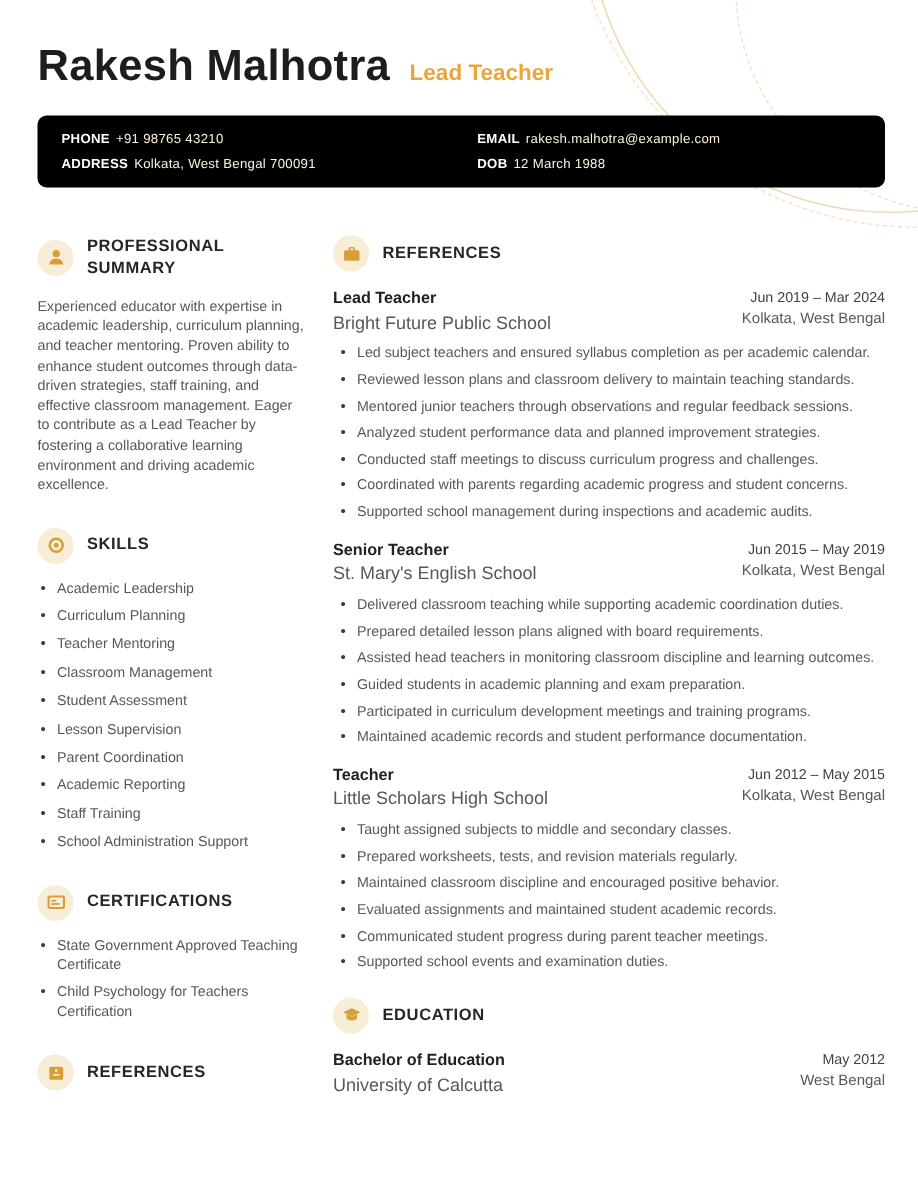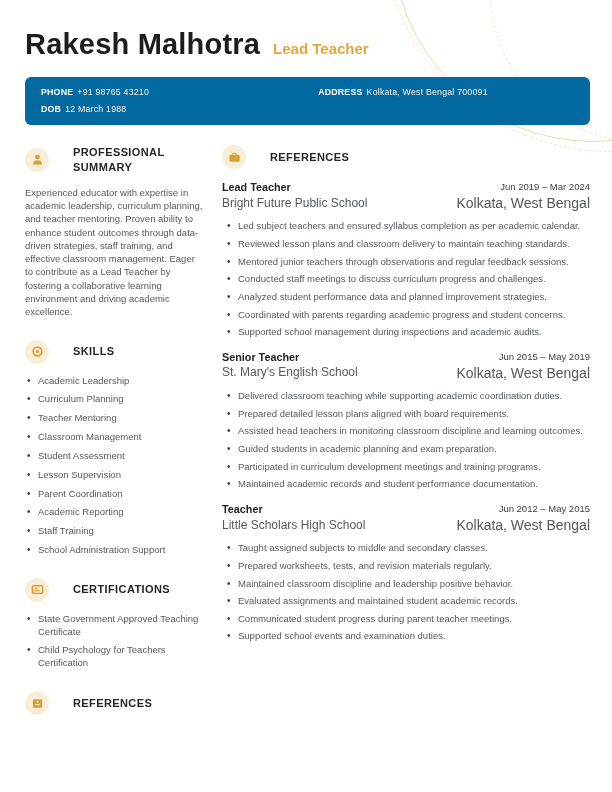--- a/index.html
+++ b/index.html
@@ -18,36 +18,36 @@
   .decor.c2{width:460px;height:460px;left:380px;top:-310px;border:1.5px dashed #F2E3C6;}
   .decor.c3{width:300px;height:300px;left:490px;top:-160px;border:1.5px dashed #F2E3C6;}
   .content{position:relative;z-index:1;}
 
   
   .name-row{display:flex;align-items:baseline;gap:13px;margin:8px 0 16px 0;}
   .name{font-size:29px;font-weight:700;color:#1d1d1d;letter-spacing:.2px;}
   .job-subtitle{font-size:15px;font-weight:700;color:#E6A73C;}
 
   .contact-bar{
-    background:#0369a1;border-radius:6px;
+    background:#000000;border-radius:6px;
     padding:10px 16px 11px 16px;
     display:grid;grid-template-columns:52% 48%;
     row-gap:7px;column-gap:0;
     margin-bottom:20px;
   }
   .contact-item{font-size:8.8px;color:#FBF2DF;letter-spacing:.2px;}
   .contact-item .lbl{font-weight:700;color:#FFFFFF;margin-right:4px;}
 
   
   .cols{display:flex;gap:17px;}
   .col-left{width:180px;flex:0 0 180px;}
   .col-right{flex:1;min-width:0;}
 
   
-  .sec-head{display:flex;align-items:center;gap:24px;margin-bottom:11px;}
+  .sec-head{display:flex;align-items:center;gap:9px;margin-bottom:11px;margin-top:12px;}
   .sec-icon{
     width:24px;height:24px;flex:0 0 24px;border-radius:50%;
     background:#F8EED8;display:flex;align-items:center;justify-content:center;
   }
   .sec-title{font-size:11px;font-weight:700;color:#262626;letter-spacing:.4px;line-height:1.35;}
 
   .body-text{font-size:9.5px;color:#55595c;line-height:1.4;}
 
   ul.dotlist{list-style:none;margin:0;padding:0;}
   ul.dotlist li{
@@ -59,21 +59,21 @@
     content:"•";position:absolute;left:2px;top:-1px;color:#3d3d3d;font-size:10px;
   }
   .sec{margin-bottom:21px;}
 
   
   .job{margin-bottom:11px;}
   .job-head{display:flex;justify-content:space-between;align-items:flex-start;margin-bottom:7px;}
   .job-title{font-size:10.8px;font-weight:700;color:#222;line-height:1.35;}
   .job-company{font-size:12px;color:#55595c;line-height:1.4;}
   .job-dates{font-size:9.5px;color:#3f4245;text-align:right;line-height:1.35;margin-top:1px;}
-  .job-location{font-size:14px;color:#55595c;text-align:right;line-height:1.4;}
+  .job-location{font-size:10px;color:#55595c;text-align:right;line-height:1.4;}
   ul.joblist{list-style:none;margin:0 0 0 0;padding:0 0 0 4px;}
   ul.joblist li{
     position:relative;padding-left:12px;
     font-size:9.5px;color:#55595c;line-height:1.33;
     margin-bottom:5px;
   }
   ul.joblist li::before{
     content:"•";position:absolute;left:1px;top:-1px;color:#3d3d3d;font-size:10px;
   }
   .edu-sec{margin-top:16px;}
@@ -89,20 +89,23 @@
   <div class="content">
 
     <div class="name-row">
       <span class="name">Rakesh Malhotra</span>
       <span class="job-subtitle">Lead Teacher</span>
     </div>
 
     <div class="contact-bar">
       <div class="contact-item">
         <span class="lbl">PHONE</span><span>+91 98765 43210</span>
+      </div>
+      <div class="contact-item">
+        <span class="lbl">EMAIL</span><span>rakesh.malhotra@example.com</span>
       </div>
       <div class="contact-item">
         <span class="lbl">ADDRESS</span><span>Kolkata, West Bengal 700091</span>
       </div>
       <div class="contact-item">
         <span class="lbl">DOB</span><span>12 March 1988</span>
       </div>
     </div>
 
     <div class="cols">
@@ -198,22 +201,22 @@
               </div>
               <div>
                 <div class="job-dates">Jun 2019 – Mar 2024</div>
                 <div class="job-location">Kolkata, West Bengal</div>
               </div>
             </div>
             <ul class="joblist">
               <li>Led subject teachers and ensured syllabus completion as per academic calendar.</li>
               <li>Reviewed lesson plans and classroom delivery to maintain teaching standards.</li>
               <li>Mentored junior teachers through observations and regular feedback sessions.</li>
+              <li>Analyzed student performance data and planned improvement strategies.</li>
               <li>Conducted staff meetings to discuss curriculum progress and challenges.</li>
-              <li>Analyzed student performance data and planned improvement strategies.</li>
               <li>Coordinated with parents regarding academic progress and student concerns.</li>
               <li>Supported school management during inspections and academic audits.</li>
             </ul>
           </div>
 
           <div class="job">
             <div class="job-head">
               <div>
                 <div class="job-title">Senior Teacher</div>
                 <div class="job-company">St. Mary's English School</div>
@@ -240,25 +243,46 @@
                 <div class="job-company">Little Scholars High School</div>
               </div>
               <div>
                 <div class="job-dates">Jun 2012 – May 2015</div>
                 <div class="job-location">Kolkata, West Bengal</div>
               </div>
             </div>
             <ul class="joblist">
               <li>Taught assigned subjects to middle and secondary classes.</li>
               <li>Prepared worksheets, tests, and revision materials regularly.</li>
-              <li>Maintained classroom discipline and leadership positive behavior.</li>
+              <li>Maintained classroom discipline and encouraged positive behavior.</li>
               <li>Evaluated assignments and maintained student academic records.</li>
               <li>Communicated student progress during parent teacher meetings.</li>
               <li>Supported school events and examination duties.</li>
             </ul>
           </div>
         </div>
 
+        <div class="edu-sec">
+          <div class="sec-head">
+            <span class="sec-icon">
+              <svg viewBox="0 0 24 24" width="13" height="13">
+                  <path d="M12 4L1.5 9 12 14l10.5-5z" fill="#D79F37"></path>
+                  <path d="M5.5 11.5V16c0 1.7 2.9 3 6.5 3s6.5-1.3 6.5-3v-4.5L12 14.5z" fill="#D79F37"></path>
+                </svg>
+            </span>
+            <span class="sec-title">EDUCATION</span>
+          </div>
+          <div class="job-head">
+            <div>
+              <div class="job-title">Bachelor of Education</div>
+              <div class="job-company">University of Calcutta</div>
+            </div>
+            <div>
+              <div class="job-dates">May 2012</div>
+              <div class="job-location">West Bengal</div>
+            </div>
+          </div>
+        </div>
 
       </div>
     </div>
   </div>
 </div>
 
 </body></html>

